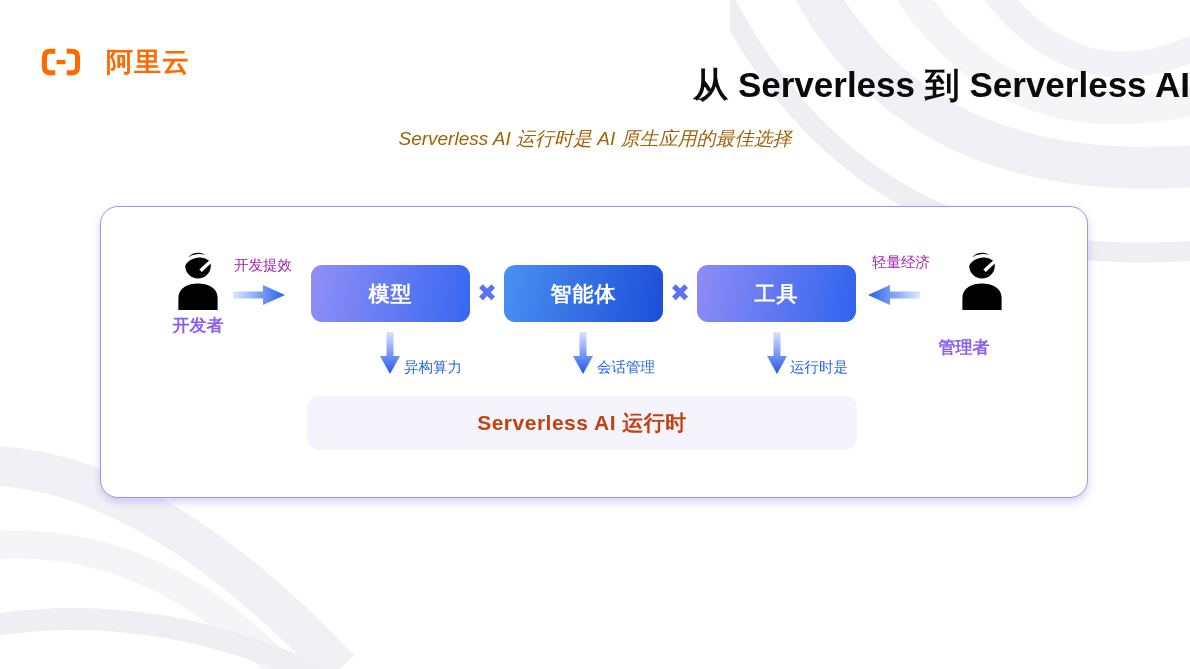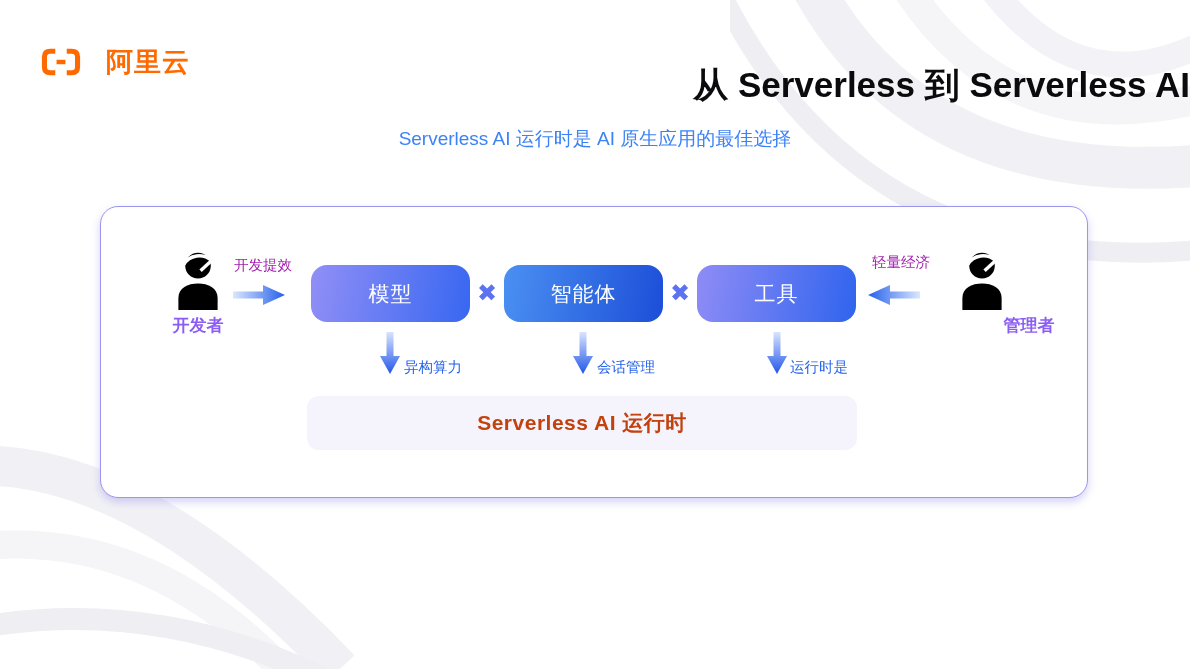--- a/index.html
+++ b/index.html
@@ -16,55 +16,55 @@
 
   
   .logo { position: absolute; left: 40px; top: 44px; display: flex; align-items: center; gap: 24px; }
   .logo-text { color: #FF6A00; font-size: 27px; font-weight: bold; letter-spacing: 1px; }
   .page-title {
     position: absolute; top: 62px; left: 0; width: 100%;
     text-align: right; font-size: 35px; font-weight: bold; color: #0b0b0d;
   }
   .page-subtitle {
     position: absolute; top: 126px; left: 0; width: 100%;
-    text-align: center; font-size: 19px; color: #3b82f6;
+    text-align: center; font-size: 19px; color: #a16207; font-style: italic;
   }
 
   
   .panel {
     position: absolute; left: 100px; top: 206px; width: 988px; height: 292px;
     background: #ffffff;
     border: 1.5px solid #9C95ED; border-radius: 18px;
     box-shadow: 0 4px 9px rgba(139,133,232,0.38);
   }
 
   
   .actor-icon { position: absolute; width: 52px; height: 58px; }
   .actor-icon.developer { left: 172px; top: 252px; }
   .actor-icon.manager { left: 956px; top: 252px; }
   .actor-label {
     position: absolute; top: 314px; width: 90px; text-align: center;
     font-size: 17px; font-weight: bold; color: #8b5cf6;
   }
   .actor-label.developer { left: 153px; }
-  .actor-label.manager { left: 984px; }
+  .actor-label.manager { left: 919px; margin-top: 22px; }
 
   
   .h-arrow { position: absolute; top: 284px; }
   .h-arrow.right { left: 233px; }
   .h-arrow.left { left: 866px; }
   .h-arrow-label { position: absolute; font-size: 14.5px; color: #a21caf; }
   .h-arrow-label.develop { left: 234px; top: 256px; }
   .h-arrow-label.elastic { left: 872px; top: 253px; }
 
   
   .node {
     position: absolute; top: 265px; width: 159px; height: 57px;
-    border-radius: 16px; display: flex; align-items: center; justify-content: center;
-    color: #ffffff; font-size: 21px; font-weight: normal; letter-spacing: 1px;
+    border-radius: 11px; display: flex; align-items: center; justify-content: center;
+    color: #ffffff; font-size: 21px; font-weight: bold; letter-spacing: 1px;
   }
   .node.model { left: 311px; background: linear-gradient(100deg, #918FF6 0%, #3767F1 100%); }
   .node.agent { left: 504px; background: linear-gradient(100deg, #4B90F2 0%, #1C4ED8 100%); }
   .node.tool  { left: 697px; background: linear-gradient(100deg, #8F8CF6 0%, #2F64EE 100%); }
 
   .xmark {
     position: absolute; top: 279px; width: 24px; text-align: center;
     font-size: 24px; font-weight: bold; color: #5C72F3;
   }
   .xmark.x1 { left: 475px; }

